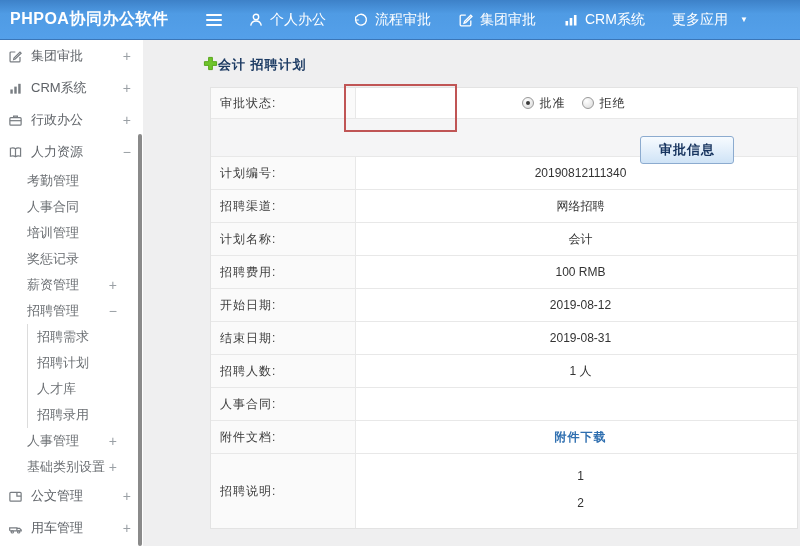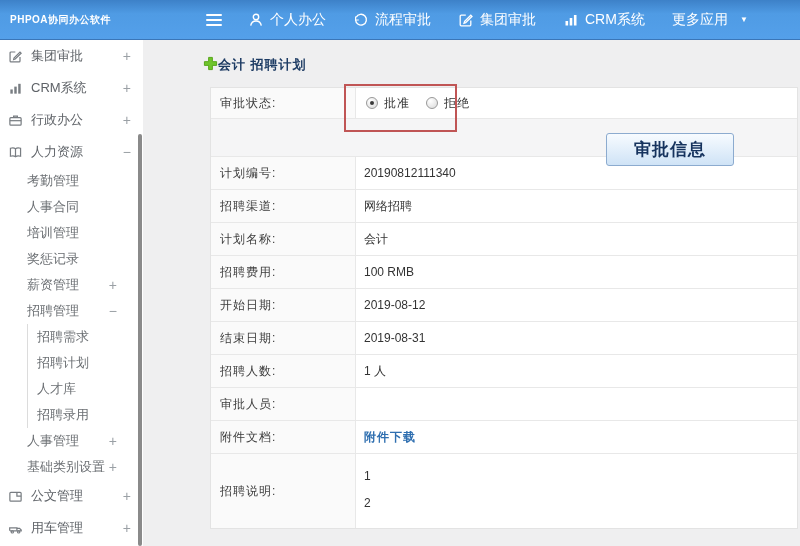--- a/index.html
+++ b/index.html
@@ -5,21 +5,21 @@
   * { margin:0; padding:0; box-sizing:border-box; }
   html,body { width:800px; height:546px; overflow:hidden; }
   body { font-family:"Liberation Sans","DejaVu Sans",sans-serif; background:#efeff0; }
 
   
   .topbar {
     height:40px; display:flex; align-items:center; color:#fff;
     background:linear-gradient(180deg,#3d81c8 0%,#4f9be4 35%,#54a0ea 100%);
     border-bottom:1px solid #3a76b8;
   }
-  .logo { font-size:10px; font-weight:bold; margin-left:10px; width:182px; letter-spacing:.5px; white-space:nowrap; }
+  .logo { font-size:16px; font-weight:bold; margin-left:10px; width:182px; letter-spacing:.5px; white-space:nowrap; }
   .hamburger { margin-left:10px; display:flex; flex-direction:column; gap:3px; cursor:pointer; padding:4px; }
   .hamburger i { display:block; width:16px; height:2px; background:#fff; border-radius:1px; }
   .topnav { display:flex; align-items:flex-end; margin-left:22px; }
   .nav-item { display:flex; align-items:center; gap:6px; margin-right:27px; font-size:14px; cursor:pointer; white-space:nowrap; }
   .nav-item svg { display:block; }
   .caret { font-size:8px; margin-left:6px; }
 
   
   .layout { display:flex; height:506px; }
 
@@ -37,40 +37,40 @@
   .main { flex:1; position:relative; background:#efeff0; }
   .page-title { padding:15px 0 0 60px; display:flex; align-items:center; height:35px; }
   .page-title .ttl { color:#1e3c64; font-weight:bold; font-size:13px; letter-spacing:1px; }
 
   .form-wrap { position:relative; margin:12px 0 0 67px; width:588px; background:#fff;
                border:1px solid #e3e3e3; font-size:12px; color:#333; }
   .frow { display:flex; border-bottom:1px solid #e8e8e8; height:33px; }
   .frow:last-child { border-bottom:none; }
   .flabel { width:145px; background:#fafafa; border-right:1px solid #e8e8e8; display:flex;
             align-items:center; padding-left:9px; flex-shrink:0; color:#3c3c3c; letter-spacing:1px; }
-  .fvalue { flex:1; display:flex; align-items:center; padding-left:8px; }
+  .fvalue { flex:1; display:flex; align-items:center; padding-left:8px;justify-content:center; }
   .frow.status { height:31px; }
   .frow.btnrow { height:38px; background:#f5f5f6; justify-content:flex-end; align-items:center; padding-right:63px; }
   .frow.desc { height:74px; }
   .frow.desc .fvalue { align-items:flex-start; padding-top:9px; white-space:pre-line; line-height:27px; }
 
   .radio-group { display:flex; align-items:center; padding-left:10px; }
   .radio { width:12px; height:12px; border-radius:50%; border:1px solid #999;
            background:radial-gradient(circle at 35% 30%, #fff, #d9d9d9); position:relative;
            cursor:pointer; flex-shrink:0; }
   .radio.checked::after { content:""; position:absolute; left:3px; top:3px; width:4px; height:4px;
            border-radius:50%; background:#3a3a3a; }
   .radio-lbl { margin:0 16px 0 6px; letter-spacing:1px; cursor:pointer; }
 
   .red-box { position:absolute; left:133px; top:-4px; width:113px; height:48px;
              border:2px solid #c05555; pointer-events:none; z-index:5; }
 
-  .approve-btn { font-family:inherit; font-size:17px; font-weight:bold; color:#16335e;
+  .approve-btn { font-family:inherit; font-size:13px; font-weight:bold; color:#16335e;
              background:linear-gradient(180deg,#f7fbff,#cfe3f6); border:1px solid #8cabcf;
-             border-radius:3px; padding:4px 27px; cursor:pointer; letter-spacing:1px;margin-top:24px; }
+             border-radius:3px; padding:4px 18px; cursor:pointer; letter-spacing:1px;margin-top:24px; }
 
   .link { color:#2f6fb0; font-weight:bold; cursor:pointer; letter-spacing:1px; }
 </style>
 </head>
 <body>
 
 <div class="topbar">
   <div class="logo">PHPOA协同办公软件</div>
 
   <div class="hamburger">
@@ -296,21 +296,21 @@
       </div>
       <div class="frow">
         <div class="flabel">结束日期:</div>
         <div class="fvalue">2019-08-31</div>
       </div>
       <div class="frow">
         <div class="flabel">招聘人数:</div>
         <div class="fvalue">1 人</div>
       </div>
       <div class="frow">
-        <div class="flabel">审批人员:</div>
+        <div class="flabel">人事合同:</div>
       </div>
       <div class="frow">
         <div class="flabel">附件文档:</div>
         <div class="fvalue">
             <span class="link">附件下载</span>
           </div>
       </div>
       <div class="frow desc">
         <div class="flabel">招聘说明:</div>
         <div class="fvalue">1

